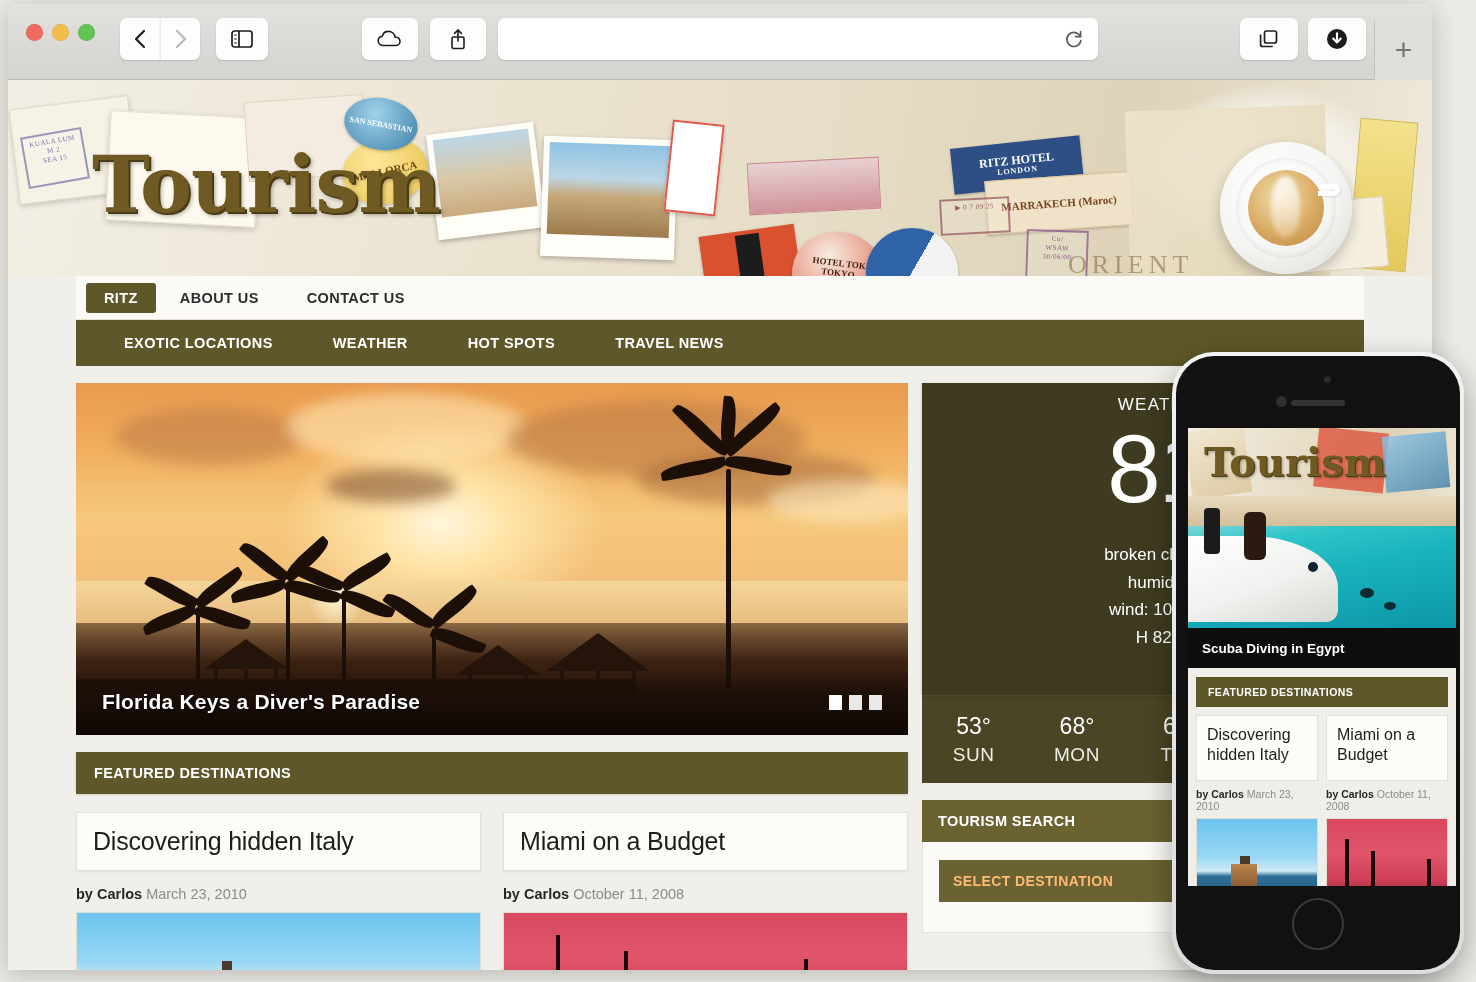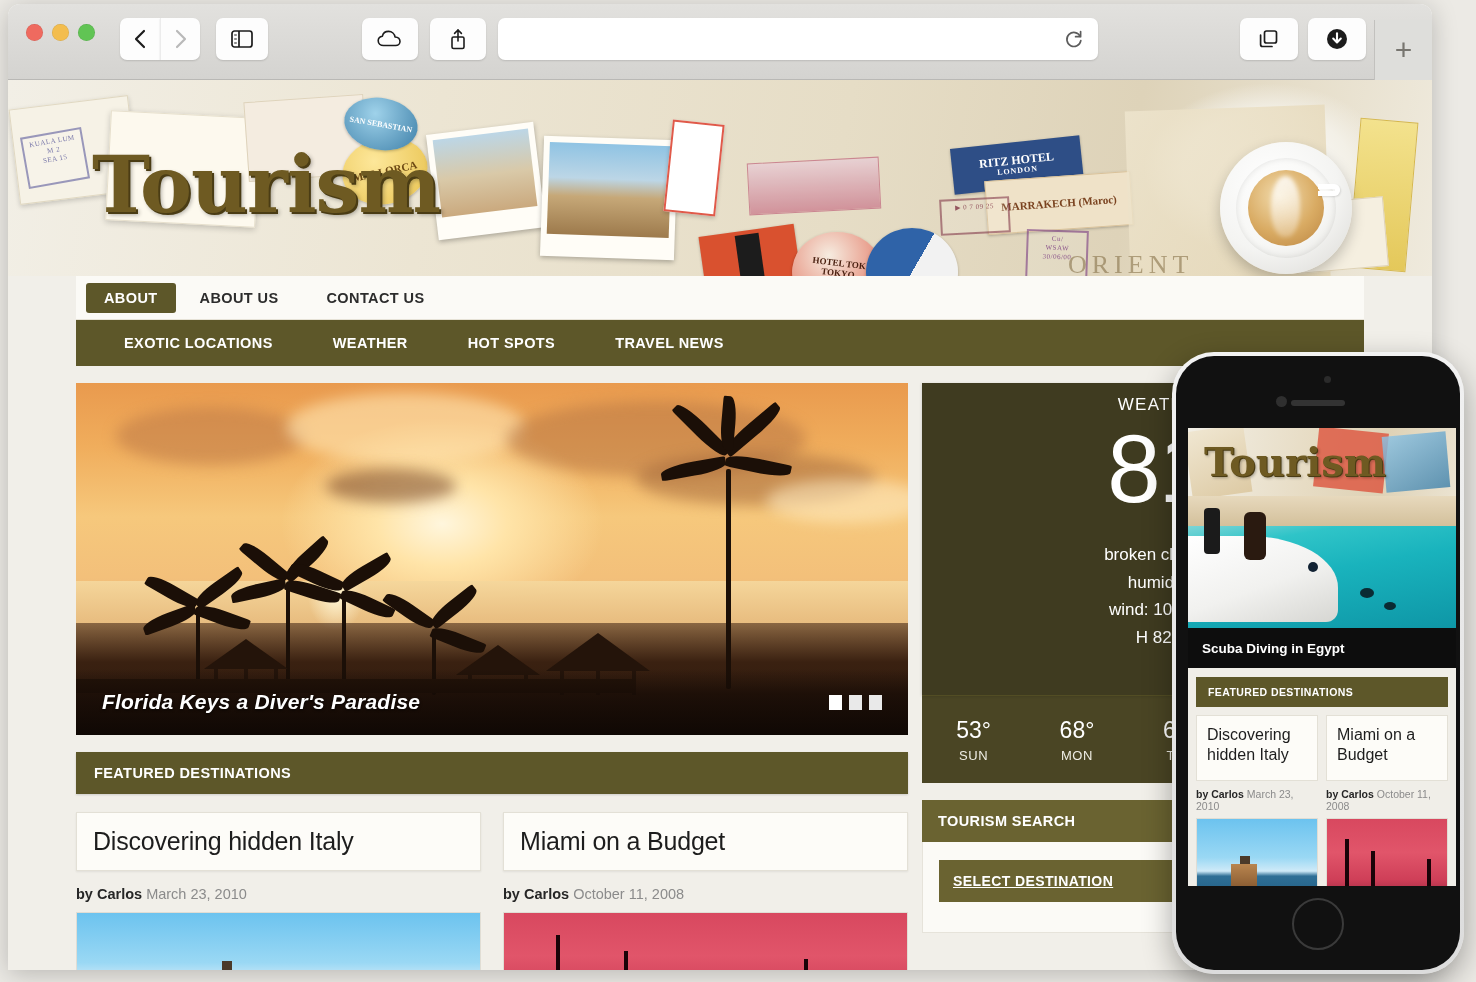--- a/index.html
+++ b/index.html
@@ -136,21 +136,21 @@
     font-size: 14.5px; font-weight: bold; letter-spacing: .4px;
     color: #ffffff; text-decoration: none; padding: 0 30px; text-align: right;
   }
 
   
   .main { display: flex; gap: 14px; padding-top: 17px; }
   .col-main { width: 832px; flex: 0 0 832px; }
   .col-side { width: 310px; flex: 0 0 310px; }
 
   
-  .hero { position: relative; width: 832px; height: 352px; overflow: hidden; background: #2a1a10; font-style: italic; }
+  .hero { position: relative; width: 832px; height: 352px; overflow: hidden; background: #2a1a10; }
   .hero-sky {
     position:absolute; inset:0;
     background:
       radial-gradient(ellipse 260px 170px at 44% 40%, #fff6dd 0%, #ffe4a8 25%, rgba(255,210,130,0) 62%),
       linear-gradient(180deg,#e99a4e 0%, #f0ad5c 18%, #f6c87c 38%, #f3c07a 55%, #e8b478 70%, #d99f6a 84%, #b97f52 100%);
   }
   .cloud { position:absolute; border-radius:50%; filter: blur(7px); }
   .sea { position:absolute; left:0; right:0; top:198px; height:96px;
     background: linear-gradient(180deg, #f5d79c 0%, #e9bf82 40%, #d8a86f 100%); opacity:.95;}
   .sunglint { position:absolute; left:27%; top:200px; width:70px; height:70px;
@@ -217,33 +217,33 @@
   }
   .weather-head { text-align:right; padding: 12px 22px 0 0; font-size: 17px; letter-spacing:1.2px; }
   .weather-temp { text-align:right; padding: 6px 22px 0 0; font-size: 96px; font-weight: 300; line-height: 1; letter-spacing:-2px; }
   .weather-lines { text-align:right; padding: 24px 22px 0 0; font-size: 17px; line-height: 1.62; font-weight:300;}
   .forecast {
     background:#4a4524; display:flex; height: 88px; align-items:center;
     border-top: 1px solid #5d5729;
   }
   .fc { flex:1; text-align:center; color:#fff; }
   .fc .t { font-size: 23px; font-weight: 300; }
-  .fc .d { font-size: 13px; letter-spacing:.6px; margin-top: 4px; color:#efeee5; }
+  .fc .d { font-size: 19px; letter-spacing:.6px; margin-top: 4px; color:#efeee5; }
 
   .side-bar-title {
     margin-top: 17px; height: 42px; background: #6a6331;
     display:flex; align-items:center; padding-left: 16px;
     color:#fff; font-weight:bold; font-size:14.5px; letter-spacing:.4px;
   }
   .search-panel { background:#fbfaf6; padding: 18px 16px; border:1px solid #e6e3da; border-top:0; }
   .field-btn {
     height: 42px; background:#6a6331; color:#fff; display:flex; align-items:center;
     padding-left: 14px; font-weight:bold; font-size: 14px; letter-spacing:.4px; margin-bottom: 12px;
   }
-  .field-btn.muted { color:#ffffff;text-decoration:underline; }
+  .field-btn.muted { color:#fdba74; }
 
   
   .phone {
     position:absolute; left: 1172px; top: 352px;
     width: 292px; height: 622px;
     background: linear-gradient(180deg,#f2f2f2 0%, #dcdcdc 100%);
     border-radius: 42px;
     box-shadow: 0 10px 30px rgba(0,0,0,.33);
     padding: 4px;
   }
@@ -400,21 +400,21 @@
             <div class="cup-handle"></div>
           </div>
         </div>
 
         <div class="logo">Tourism</div>
       </div>
 
       <div class="content-wrap">
 
         <nav class="nav-primary">
-          <a class="active">ABOUT</a>
+          <a class="active">RITZ</a>
           <a>ABOUT US</a>
           <a>CONTACT US</a>
         </nav>
 
         <nav class="nav-secondary">
           <a>EXOTIC LOCATIONS</a>
           <a>WEATHER</a>
           <a>HOT SPOTS</a>
           <a>TRAVEL NEWS</a>
         </nav>

